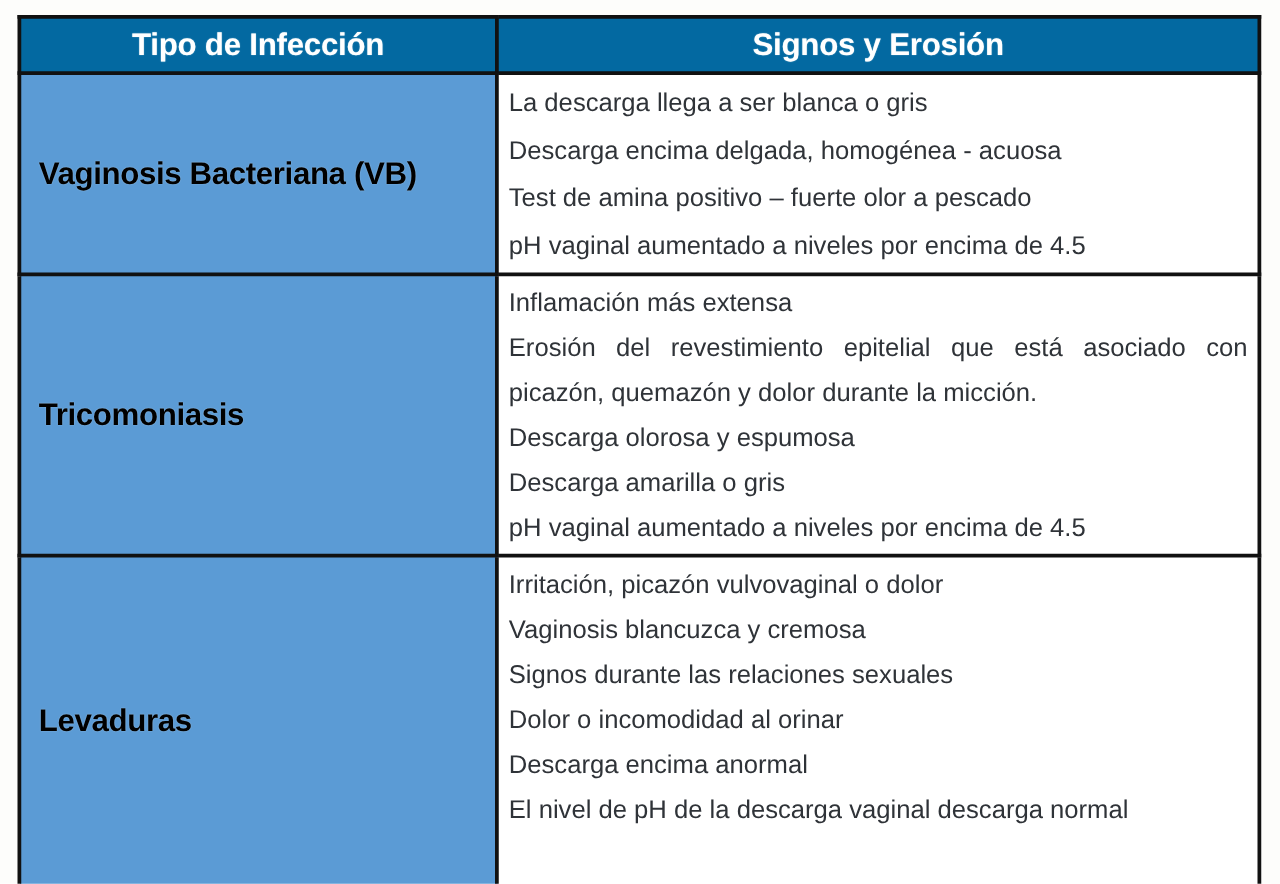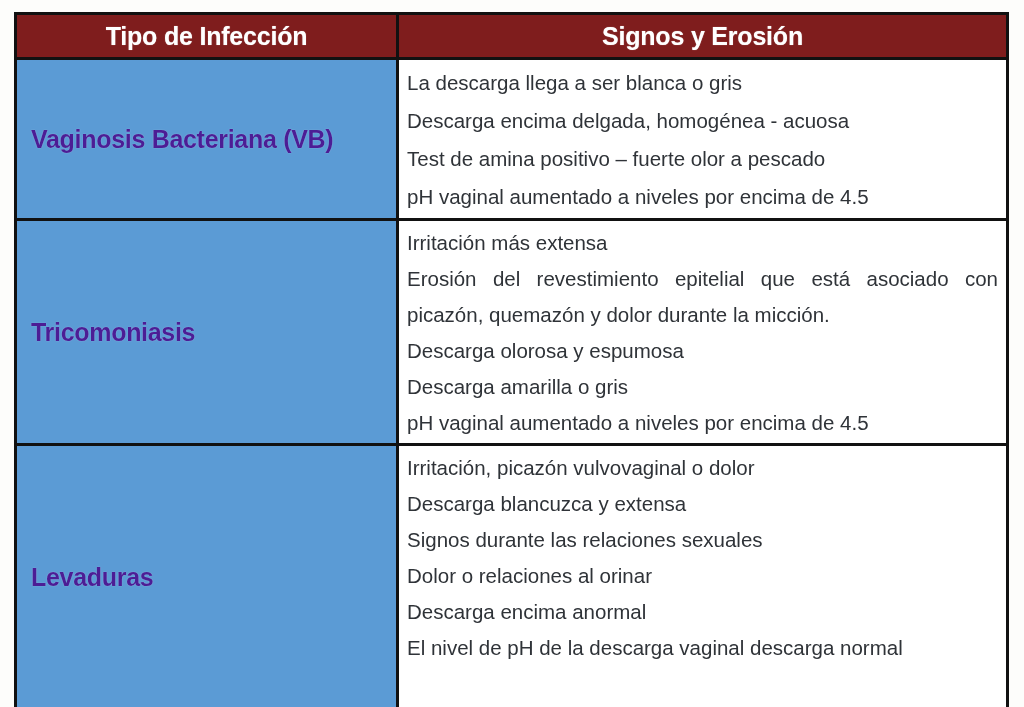--- a/index.html
+++ b/index.html
@@ -32,21 +32,21 @@
     border-collapse: collapse;
     table-layout: fixed;
     background: #ffffff;
   }
 
   .infection-table col.col-type  { width: 382px; }
   .infection-table col.col-signs { width: 610px; }
 
   
   .infection-table thead th {
-    background: #7f1d1d;
+    background: #0369a1;
     color: #ffffff;
     border: 3px solid #111111;
     height: 42px;
     padding: 0 6px;
     text-align: center;
     vertical-align: middle;
     font-size: 25px;
     font-weight: bold;
     letter-spacing: -0.2px;
     text-shadow: 0 0 1px rgba(255,255,255,0.55);
@@ -55,21 +55,21 @@
 
   
   .infection-table td {
     border: 3px solid #111111;
     padding: 0;
     vertical-align: top;
   }
 
   td.type-cell {
     background: #5B9BD5;
-    color: #4c1d95;
+    color: #000000;
     vertical-align: middle;
     padding: 0 10px 0 14px;
     font-size: 25px;
     font-weight: bold;
     letter-spacing: -0.3px;
     text-shadow: 0 0 1px rgba(255,255,255,0.5);
     white-space: nowrap;
   }
 
   td.signs-cell {
@@ -129,35 +129,35 @@
           <div class="sign-line">La descarga llega a ser blanca o gris</div>
           <div class="sign-line">Descarga encima delgada, homogénea - acuosa</div>
           <div class="sign-line">Test de amina positivo – fuerte olor a pescado</div>
           <div class="sign-line">pH vaginal aumentado a niveles por encima de 4.5</div>
         </td>
       </tr>
 
       <tr class="row-trico">
         <td class="type-cell">Tricomoniasis</td>
         <td class="signs-cell">
-          <div class="sign-line">Irritación más extensa</div>
+          <div class="sign-line">Inflamación más extensa</div>
           <div class="sign-line wrap">Erosión del revestimiento epitelial que está asociado con picazón, quemazón y dolor durante la micción.</div>
           <div class="sign-line">Descarga olorosa y espumosa</div>
           <div class="sign-line">Descarga amarilla o gris</div>
           <div class="sign-line">pH vaginal aumentado a niveles por encima de 4.5</div>
         </td>
       </tr>
 
       <tr class="row-levaduras">
         <td class="type-cell">Levaduras</td>
         <td class="signs-cell">
           <div class="sign-line">Irritación, picazón vulvovaginal o dolor</div>
-          <div class="sign-line">Descarga blancuzca y extensa</div>
+          <div class="sign-line">Vaginosis blancuzca y cremosa</div>
           <div class="sign-line">Signos durante las relaciones sexuales</div>
-          <div class="sign-line">Dolor o relaciones al orinar</div>
+          <div class="sign-line">Dolor o incomodidad al orinar</div>
           <div class="sign-line">Descarga encima anormal</div>
           <div class="sign-line wrap">El nivel de pH de la descarga vaginal descarga normal</div>
         </td>
       </tr>
 
     </tbody>
   </table>
 
 </div>
 

